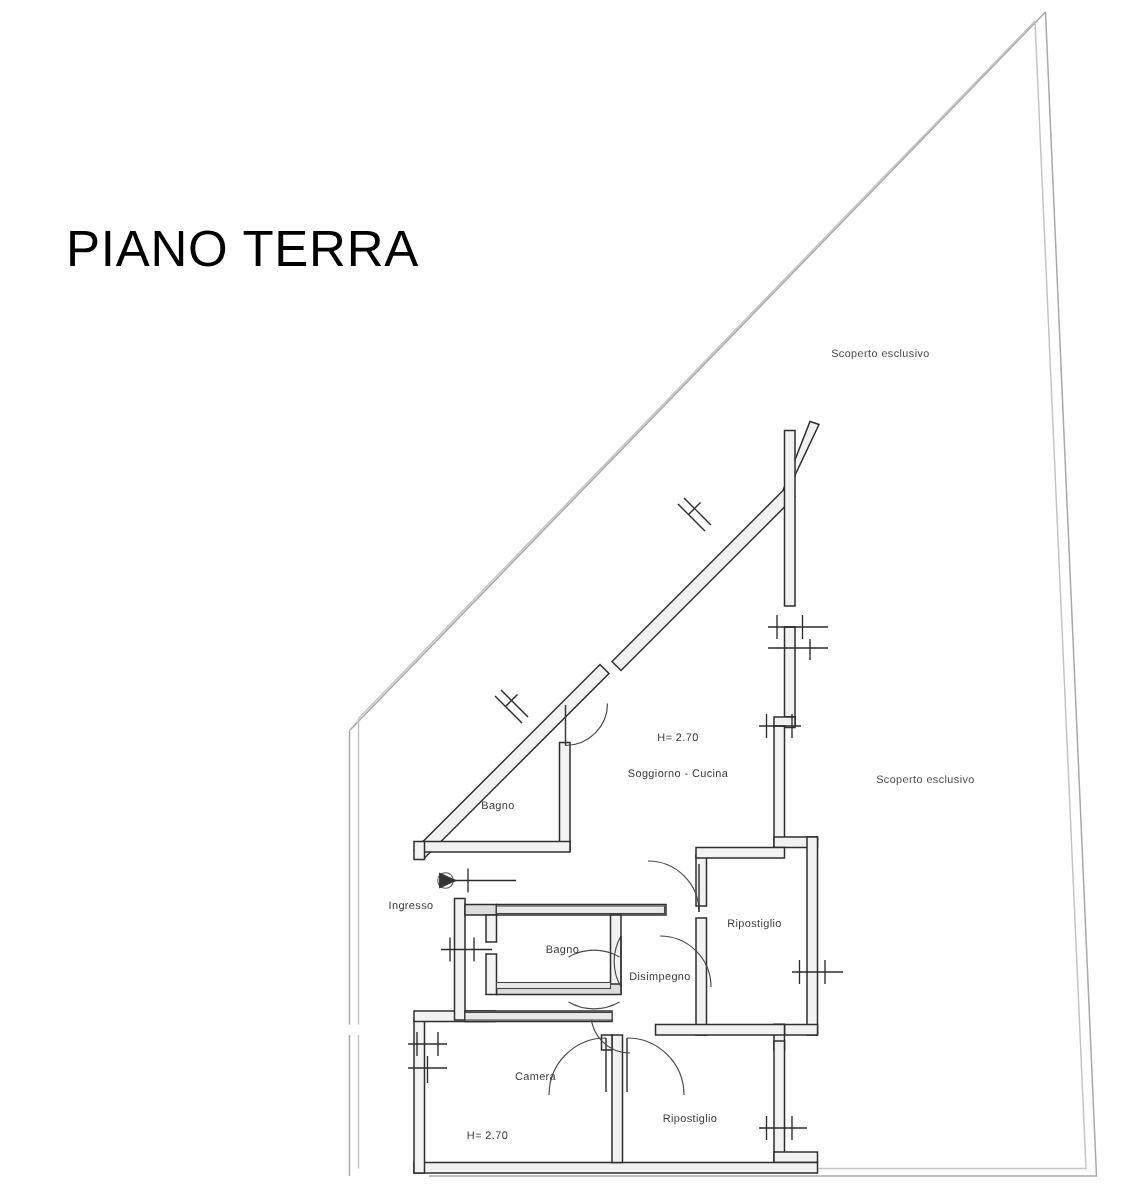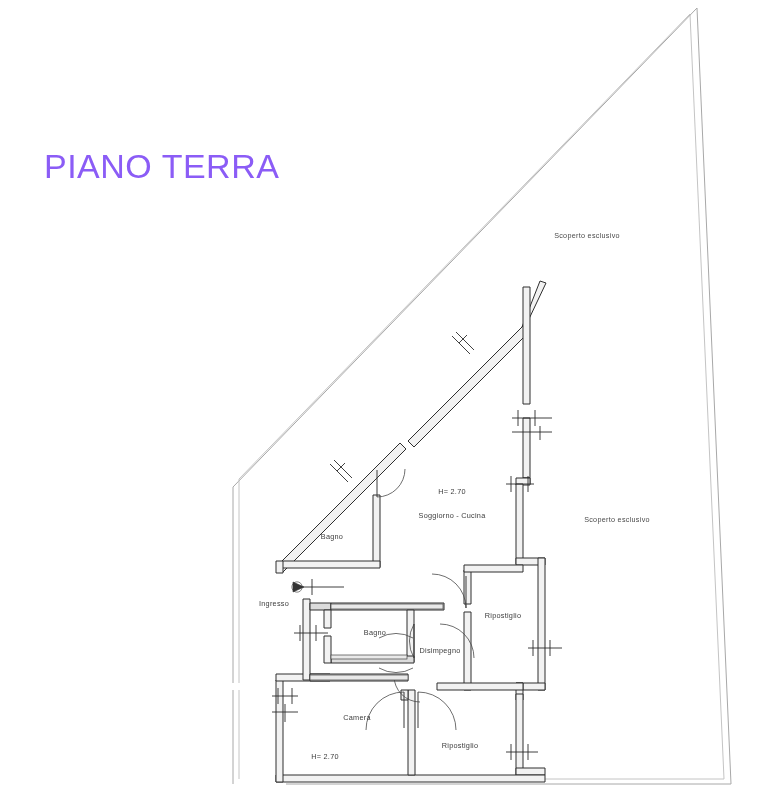--- a/index.html
+++ b/index.html
@@ -21,21 +21,21 @@
     height: 802px;
   }
   #plan-title {
     position: absolute;
     left: 44px;
     top: 147px;
     font-family: "Liberation Sans", sans-serif;
     font-size: 34px;
     font-weight: 400;
     letter-spacing: 0.5px;
-    color: #8b5cf6;
+    color: #000000;
     white-space: nowrap;
     user-select: none;
   }
   svg#floorplan {
     position: absolute;
     left: 0;
     top: 0;
     display: block;
   }
   .room-label {

